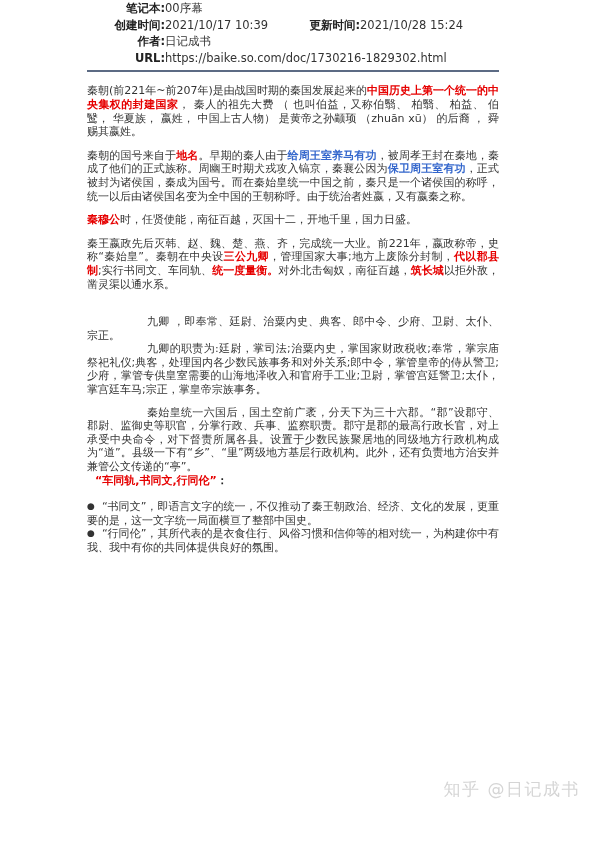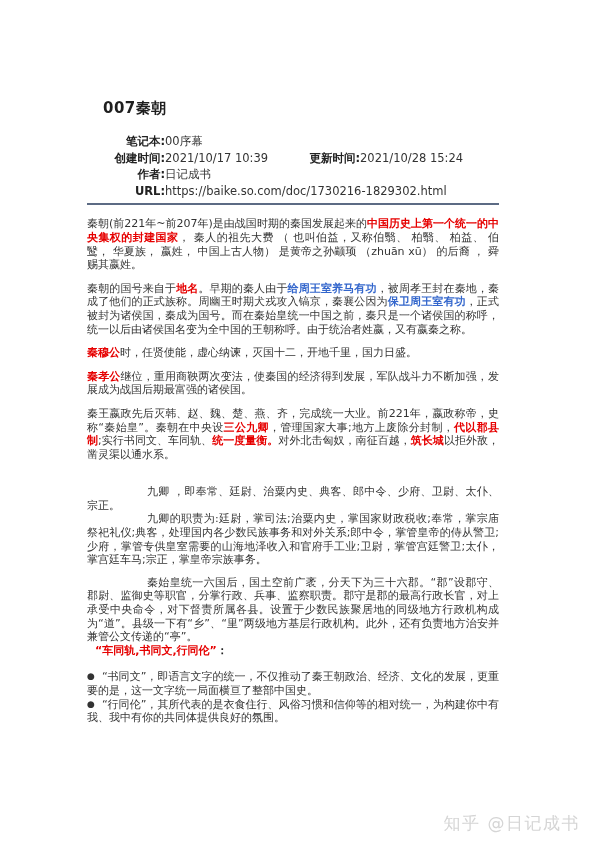--- a/index.html
+++ b/index.html
@@ -29,32 +29,31 @@
   .para.gap-md { margin-bottom:10px; }
   .para.gap-lg { margin-bottom:24px; }
   .para.indent-xs { text-indent:8px; }
   .para.indent-sm { text-indent:17px; }
   .para.indent-lg { text-indent:60px; }
   .seg-red  { font-weight:bold; }
   .seg-blue { font-weight:bold; cursor:pointer; }
   .seg-bold { font-weight:bold; color:#222222; }
   .bullet-marker { margin-right:7px; font-size:9px; vertical-align:1px; }
   .watermark {
-    position:absolute; right:20px; top:812px;
+    position:absolute; right:20px; top:778px;
     font-size:17px; color:#d5d5d5; letter-spacing:1.5px; white-space:nowrap;
     text-shadow:1px 1px 0 #ffffff;
   }
 </style>
 </head>
 <body>
 
 <div class="page">
   <div class="content">
 
-    <h1 class="doc-title">007秦朝</h1>
 
     <div class="meta">
       <div class="meta-row">
         <span class="meta-label">笔记本:</span><span class="meta-value">00序幕</span>
       </div>
       <div class="meta-row">
         <span class="meta-label">创建时间:</span><span class="meta-value w138">2021/10/17 10:39</span><span class="meta-label">更新时间:</span><span class="meta-value">2021/10/28 15:24</span>
       </div>
       <div class="meta-row">
         <span class="meta-label">作者:</span><span class="meta-value">日记成书</span>
@@ -62,22 +61,21 @@
       <div class="meta-row">
         <span class="meta-label">URL:</span><span class="meta-value">https://baike.so.com/doc/1730216-1829302.html</span>
       </div>
     </div>
 
     <div class="divider" style="border-top-color: rgb(92, 107, 132);"></div>
 
     <div>
         <p class="para gap-md"><span class="seg-plain">秦朝(前221年~前207年)是由战国时期的秦国发展起来的</span><span class="seg-red" style="color: rgb(230, 0, 0);">中国历史上第一个统一的中央集权的封建国家</span><span class="seg-plain">， 秦人的祖先大费 （ 也叫伯益，又称伯翳、 柏翳、 柏益、 伯鹥， 华夏族， 嬴姓， 中国上古人物） 是黄帝之孙颛顼 （zhuān xū） 的后裔 ， 舜赐其嬴姓。</span></p>
         <p class="para gap-md"><span class="seg-plain">秦朝的国号来自于</span><span class="seg-red" style="color: rgb(230, 0, 0);">地名</span><span class="seg-plain">。早期的秦人由于</span><span class="seg-blue" style="color: rgb(51, 102, 204);">给周王室养马有功</span><span class="seg-plain">，被周孝王封在秦地，秦成了他们的正式族称。周幽王时期犬戎攻入镐京，秦襄公因为</span><span class="seg-blue" style="color: rgb(51, 102, 204);">保卫周王室有功</span><span class="seg-plain">，正式被封为诸侯国，秦成为国号。而在秦始皇统一中国之前，秦只是一个诸侯国的称呼，统一以后由诸侯国名变为全中国的王朝称呼。由于统治者姓嬴，又有嬴秦之称。</span></p>
-        <p class="para gap-md"><span class="seg-red" style="color: rgb(230, 0, 0);">秦穆公</span><span class="seg-plain">时，任贤使能，虚心纳谏，灭国十二，开地千里，国力日盛。</span></p>
-        <p class="para gap-md"><span class="seg-red" style="color: rgb(230, 0, 0);">秦孝公</span><span class="seg-plain">继位，重用商鞅两次变法，使秦国的经济得到发展，军队战斗力不断加强，发展成为战国后期最富强的诸侯国。</span></p>
+        <p class="para gap-md"><span class="seg-red" style="color: rgb(230, 0, 0);">秦穆公</span><span class="seg-plain">时，任贤使能，南征百越，灭国十二，开地千里，国力日盛。</span></p>
         <p class="para gap-lg"><span class="seg-plain">秦王嬴政先后灭韩、赵、魏、楚、燕、齐，完成统一大业。前221年，嬴政称帝，史称“秦始皇”。秦朝在中央设</span><span class="seg-red" style="color: rgb(230, 0, 0);">三公九卿</span><span class="seg-plain">，管理国家大事;地方上废除分封制，</span><span class="seg-red" style="color: rgb(230, 0, 0);">代以郡县制</span><span class="seg-plain">;实行书同文、车同轨、</span><span class="seg-red" style="color: rgb(230, 0, 0);">统一度量衡。</span><span class="seg-plain">对外北击匈奴，南征百越，</span><span class="seg-red" style="color: rgb(230, 0, 0);">筑长城</span><span class="seg-plain">以拒外敌，凿灵渠以通水系。</span></p>
         <p class="para indent-lg"><span class="seg-plain">九卿 ，即奉常、廷尉、治粟内史、典客、郎中令、少府、卫尉、太仆、宗正。</span></p>
         <p class="para indent-lg gap-sm"><span class="seg-plain">九卿的职责为:廷尉，掌司法;治粟内史，掌国家财政税收;奉常，掌宗庙祭祀礼仪;典客，处理国内各少数民族事务和对外关系;郎中令，掌管皇帝的侍从警卫;少府，掌管专供皇室需要的山海地泽收入和官府手工业;卫尉，掌管宫廷警卫;太仆，掌宫廷车马;宗正，掌皇帝宗族事务。</span></p>
         <p class="para indent-lg"><span class="seg-plain">秦始皇统一六国后，国土空前广袤，分天下为三十六郡。“郡”设郡守、郡尉、监御史等职官，分掌行政、兵事、监察职责。郡守是郡的最高行政长官，对上承受中央命令，对下督责所属各县。设置于少数民族聚居地的同级地方行政机构成为“道”。县级一下有“乡”、“里”两级地方基层行政机构。此外，还有负责地方治安并兼管公文传递的“亭”。</span></p>
         <p class="para indent-xs gap-xs"><span class="seg-red" style="color: rgb(230, 0, 0);">“车同轨,书同文,行同伦”</span><span class="seg-bold">：</span></p>
         <p class="para"><span class="bullet-marker">●</span><span class="seg-plain">“书同文”，即语言文字的统一，不仅推动了秦王朝政治、经济、文化的发展，更重要的是，这一文字统一局面横亘了整部中国史。</span></p>
         <p class="para"><span class="bullet-marker">●</span><span class="seg-plain">“行同伦”，其所代表的是衣食住行、风俗习惯和信仰等的相对统一，为构建你中有我、我中有你的共同体提供良好的氛围。</span></p>
       </div>
 
   </div>

